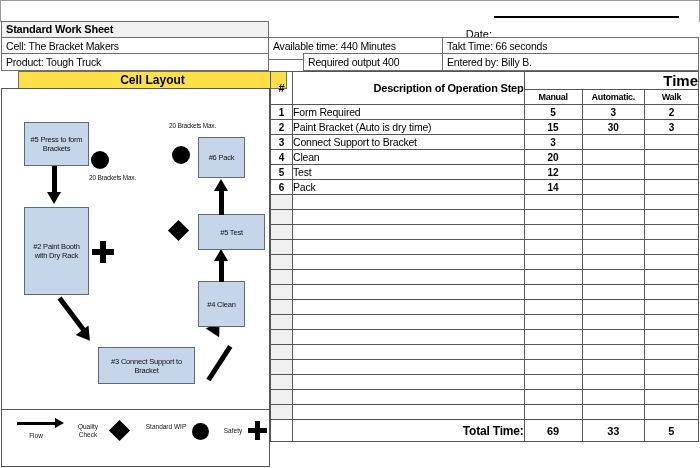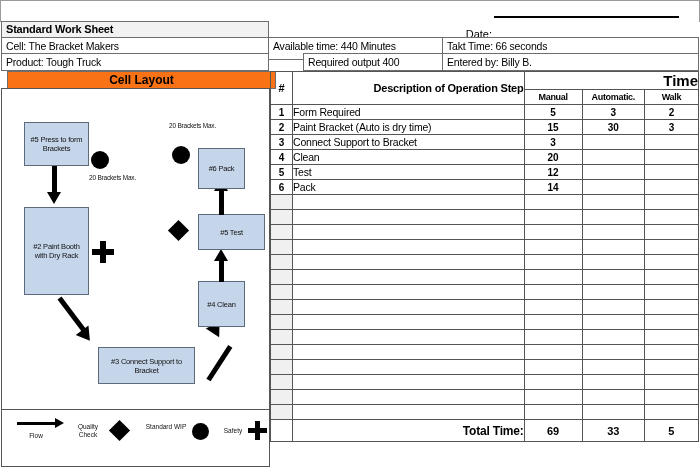--- a/index.html
+++ b/index.html
@@ -34,22 +34,22 @@
   }
   .hc-cell   {left:1px;  top:16px;width:268px;height:17px;}
   .hc-prod   {left:1px;  top:32px;width:268px;height:18px;}
   .hc-avail  {left:268px;top:16px;width:175px;height:23px;}
   .hc-req    {left:280px;top:32px;width:175px;height:18px;margin-left:23px;}
   .hc-takt   {left:442px;top:16px;width:257px;height:17px;}
   .hc-entry  {left:442px;top:32px;width:257px;height:18px;}
 
   
   .cl-title{
-    position:absolute;left:7px;top:71px;width:269px;height:18px;
-    border:1px solid #6d6d6d;box-sizing:border-box;background:#f97316;
+    position:absolute;left:18px;top:71px;width:269px;height:18px;
+    border:1px solid #6d6d6d;box-sizing:border-box;background:#fde047;
     font-size:12px;font-weight:bold;text-align:center;line-height:17px;
   }
   .cl-body{
     position:absolute;left:1px;top:88px;width:269px;height:322px;
     border:1px solid #555;box-sizing:border-box;background:#fff;overflow:hidden;
   }
   .cl-legend{
     position:absolute;left:1px;top:410px;width:269px;height:57px;
     border:1px solid #555;border-top:none;box-sizing:border-box;background:#fff;
   }
@@ -170,21 +170,21 @@
 
     <div class="pbox" style="left:196px;top:125px;width:67px;height:36px;">
       <span>#5 Test</span>
     </div>
 
     <div class="shape diamond" style="left:169px;top:134px;width:15px;height:15px;"></div>
 
     <div class="shape" style="left:217px;top:100px;width:5px;height:26px;background:#000;"></div>
     <div class="shape" style="left:212px;top:90px;width:0;height:0;border-left:7px solid transparent;border-right:7px solid transparent;border-bottom:12px solid #000;"></div>
 
-    <div class="pbox" style="left:196px;top:59px;width:47px;height:41px;">
+    <div class="pbox" style="left:196px;top:48px;width:47px;height:41px;">
       <span>#6 Pack</span>
     </div>
 
     <div class="shape circle" style="left:170px;top:57px;width:18px;height:18px;"></div>
     <div class="notelbl" style="left:167px;top:33px;width:70px;">20 Brackets Max.</div>
 
   </div>
 
   <div class="cl-legend">
 

